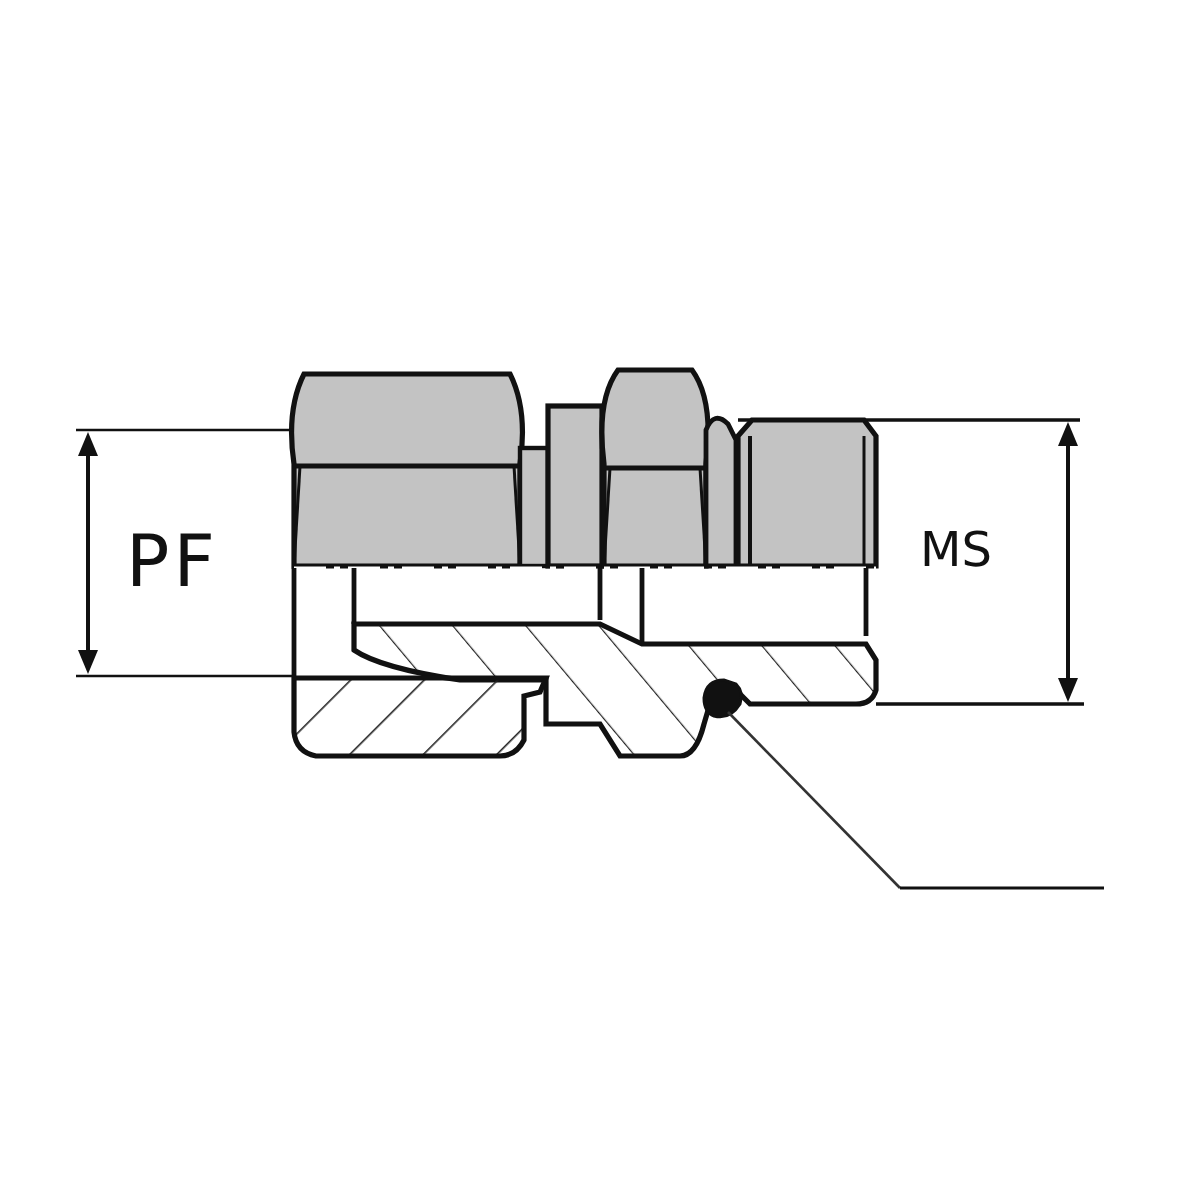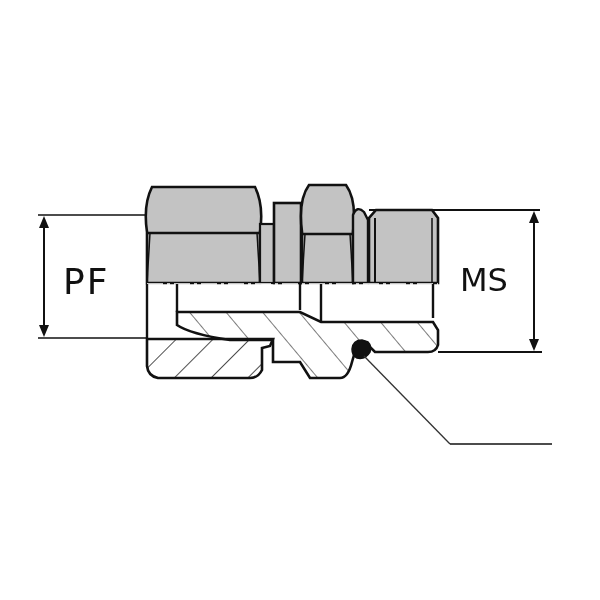--- a/index.html
+++ b/index.html
@@ -6,21 +6,21 @@
     body { width: 600px; height: 600px; overflow: hidden; position: relative; }
     .canvas { position: absolute; left: 0; top: 0; width: 536px; height: 600px; }
     svg { display: block; }
     .label {
       position: absolute;
       font-family: "DejaVu Sans", "Liberation Sans", sans-serif;
       color: #111111;
       white-space: nowrap;
     }
     .label-pf { left: 63px; top: 261px; font-size: 36px; letter-spacing: 2px; }
-    .label-ms { left: 460px; top: 261px; font-size: 32px; letter-spacing: 0px; }
+    .label-ms { left: 460px; top: 261px; font-size: 24px; letter-spacing: 0px; }
     .label-oring { left: 460px; top: 413px; font-size: 26px; }
   </style>
 </head>
 <body>
 
 <div class="canvas">
   <svg width="600" height="600" viewBox="0 0 600 600">
     <defs>
       <pattern id="hatch" patternUnits="userSpaceOnUse" width="26" height="26" patternTransform="rotate(45)">
         <line x1="0" y1="0" x2="0" y2="26" stroke="#222" stroke-width="1.6"></line>

